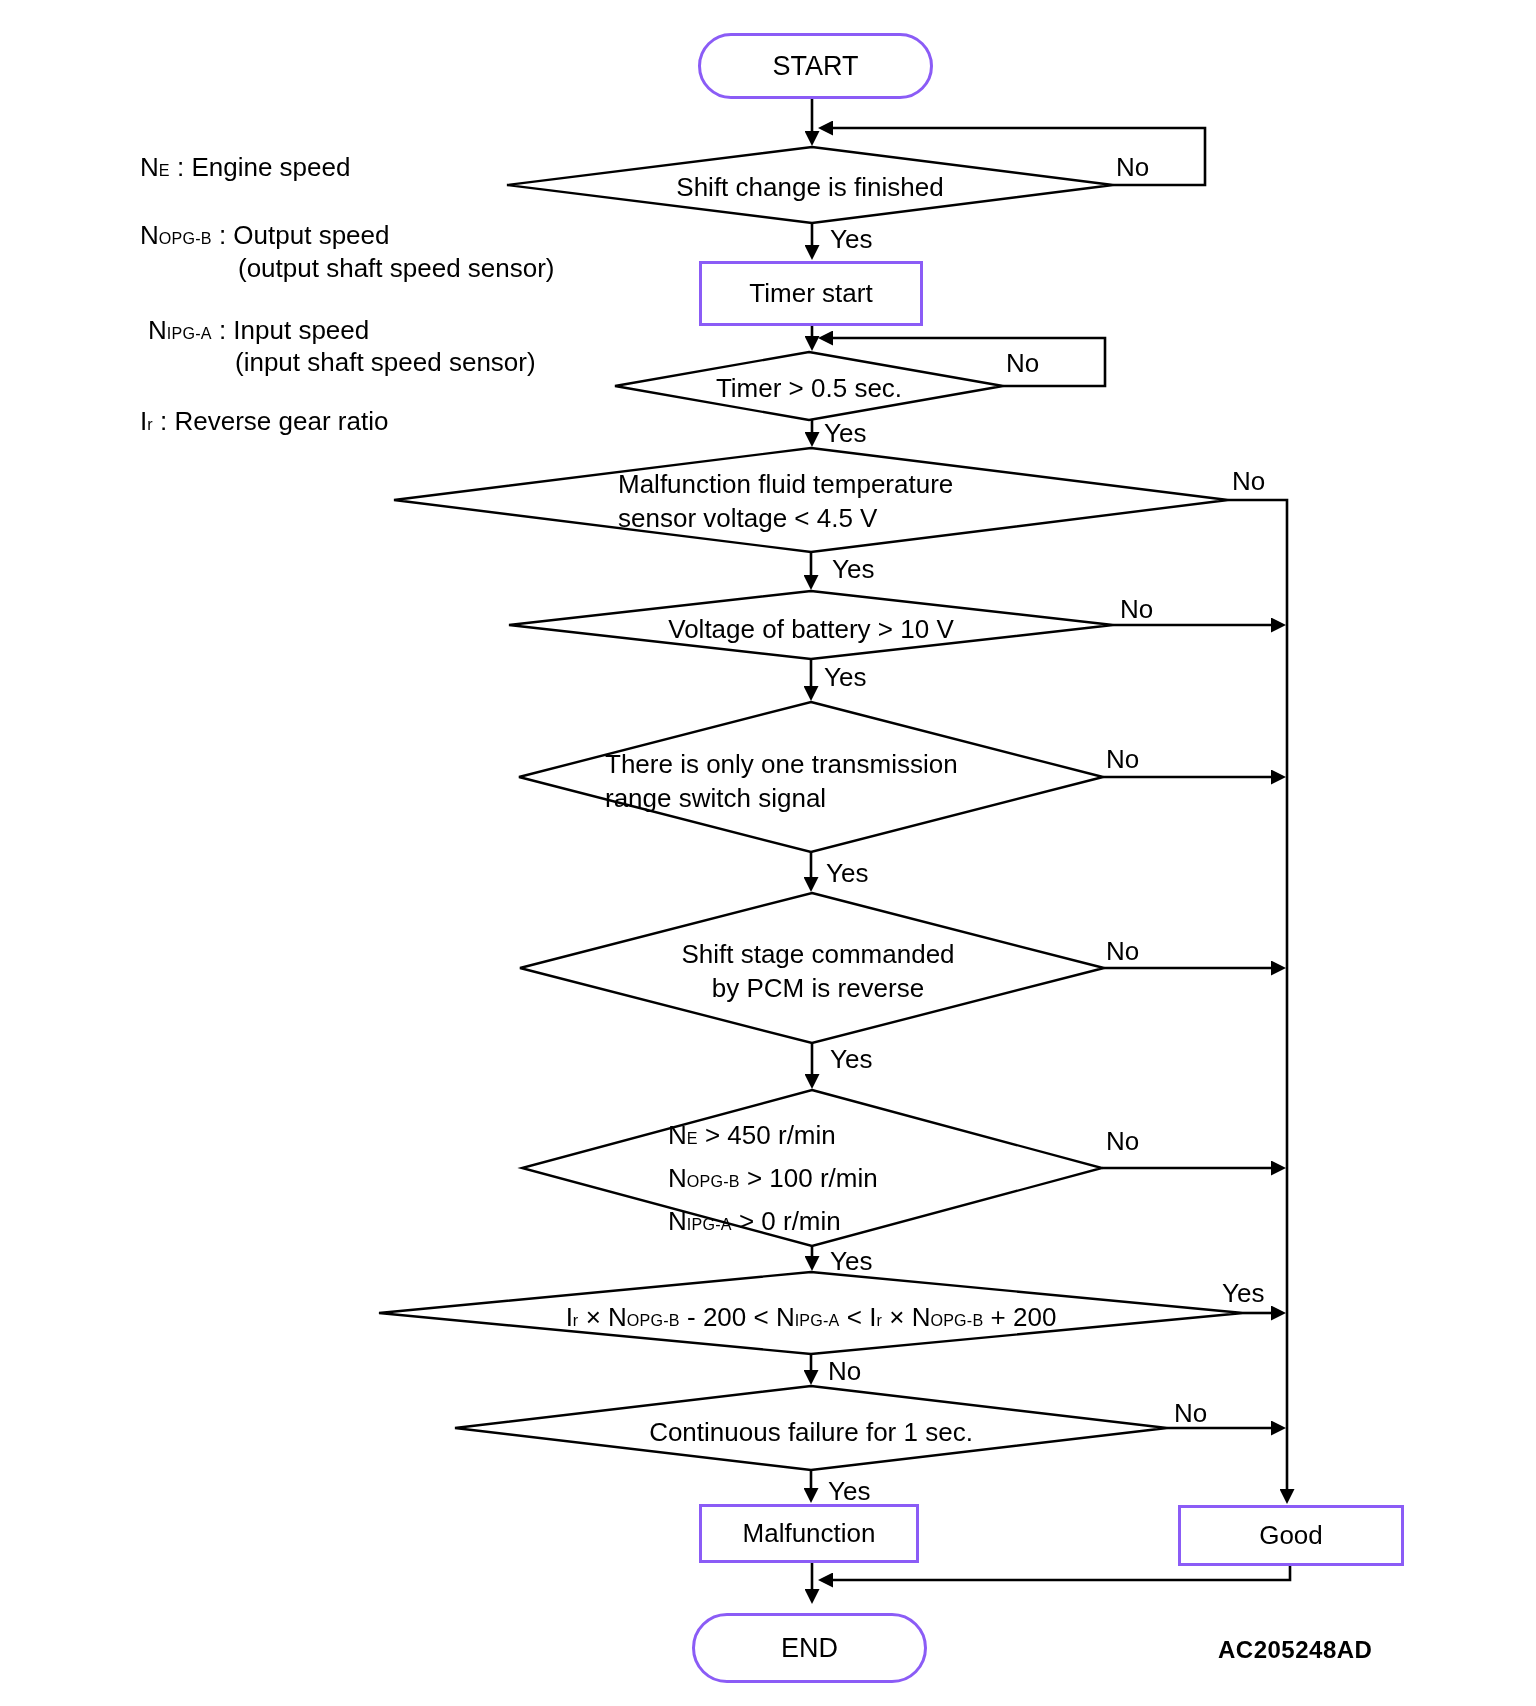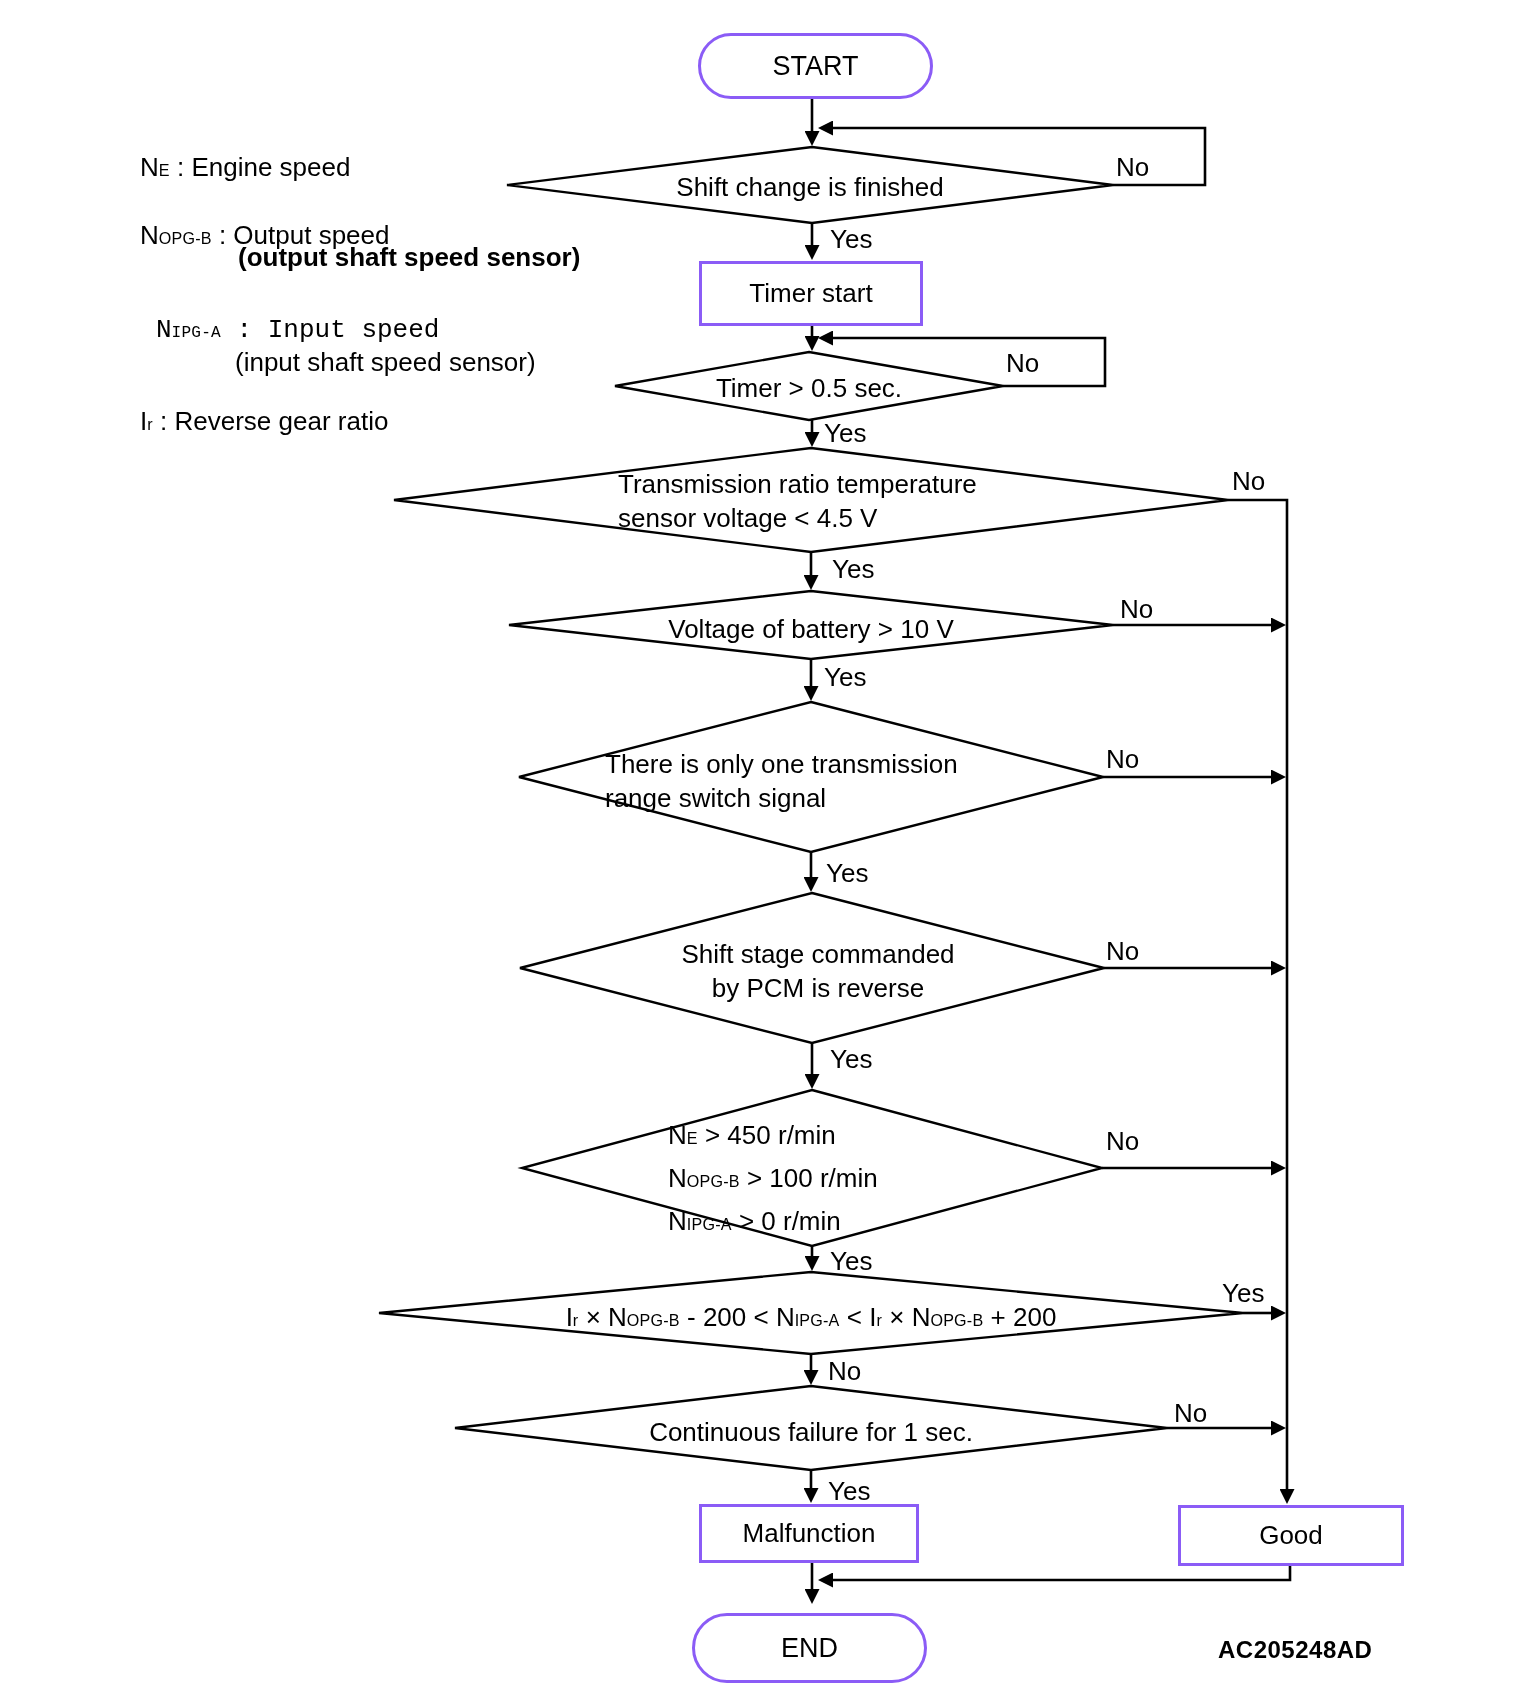--- a/index.html
+++ b/index.html
@@ -110,21 +110,21 @@
 
   <div class="node-box stadium" style="left:692px;top:1605px;width:235px;height:70px;margin-top:8px;">
     <span>END</span>
   </div>
 
   <div class="dtext center" style="left:610px;top:170px;width:400px;">Shift change is finished</div>
 
   <div class="dtext center" style="left:659px;top:371px;width:300px;">Timer &gt; 0.5 sec.</div>
 
   <div class="dtext" style="left:618px;top:467px;">
-    <div>Transmission ratio temperature</div>
+    <div>Malfunction fluid temperature</div>
     <div>sensor voltage &lt; 4.5 V</div>
   </div>
 
   <div class="dtext center" style="left:611px;top:612px;width:400px;">Voltage of battery &gt; 10 V</div>
 
   <div class="dtext" style="left:605px;top:747px;">
     <div>There is only one transmission</div>
     <div>range switch signal</div>
   </div>
 
@@ -167,23 +167,23 @@
   <div class="edge-label" style="left:1222px;top:1278px;">Yes</div>
   <div class="edge-label" style="left:828px;top:1356px;">No</div>
 
   <div class="edge-label" style="left:828px;top:1476px;">Yes</div>
   <div class="edge-label" style="left:1174px;top:1398px;">No</div>
 
   <div class="legend">
     <div class="legend-item" style="left:0;top:152px;">N<span class="sub">E</span> : Engine speed</div>
 
     <div class="legend-item" style="left:0;top:220px;">N<span class="sub">OPG-B</span> : Output speed</div>
-    <div class="legend-note" style="left:98px;top:242px;font-weight:bold;">(output shaft speed sensor)</div>
+    <div class="legend-note" style="left:98px;top:253px;">(output shaft speed sensor)</div>
 
-    <div class="legend-item" style="left:16px;top:315px;font-family:Liberation Mono, monospace;">N<span class="sub">IPG-A</span> : Input speed</div>
+    <div class="legend-item" style="left:8px;top:315px;">N<span class="sub">IPG-A</span> : Input speed</div>
     <div class="legend-note" style="left:95px;top:347px;">(input shaft speed sensor)</div>
 
     <div class="legend-item" style="left:0;top:406px;">I<span class="sub">r</span> : Reverse gear ratio</div>
   </div>
 
   <div class="code-label" style="left:1218px;top:1636px;">AC205248AD</div>
 
 </div>
 
 </body></html>

